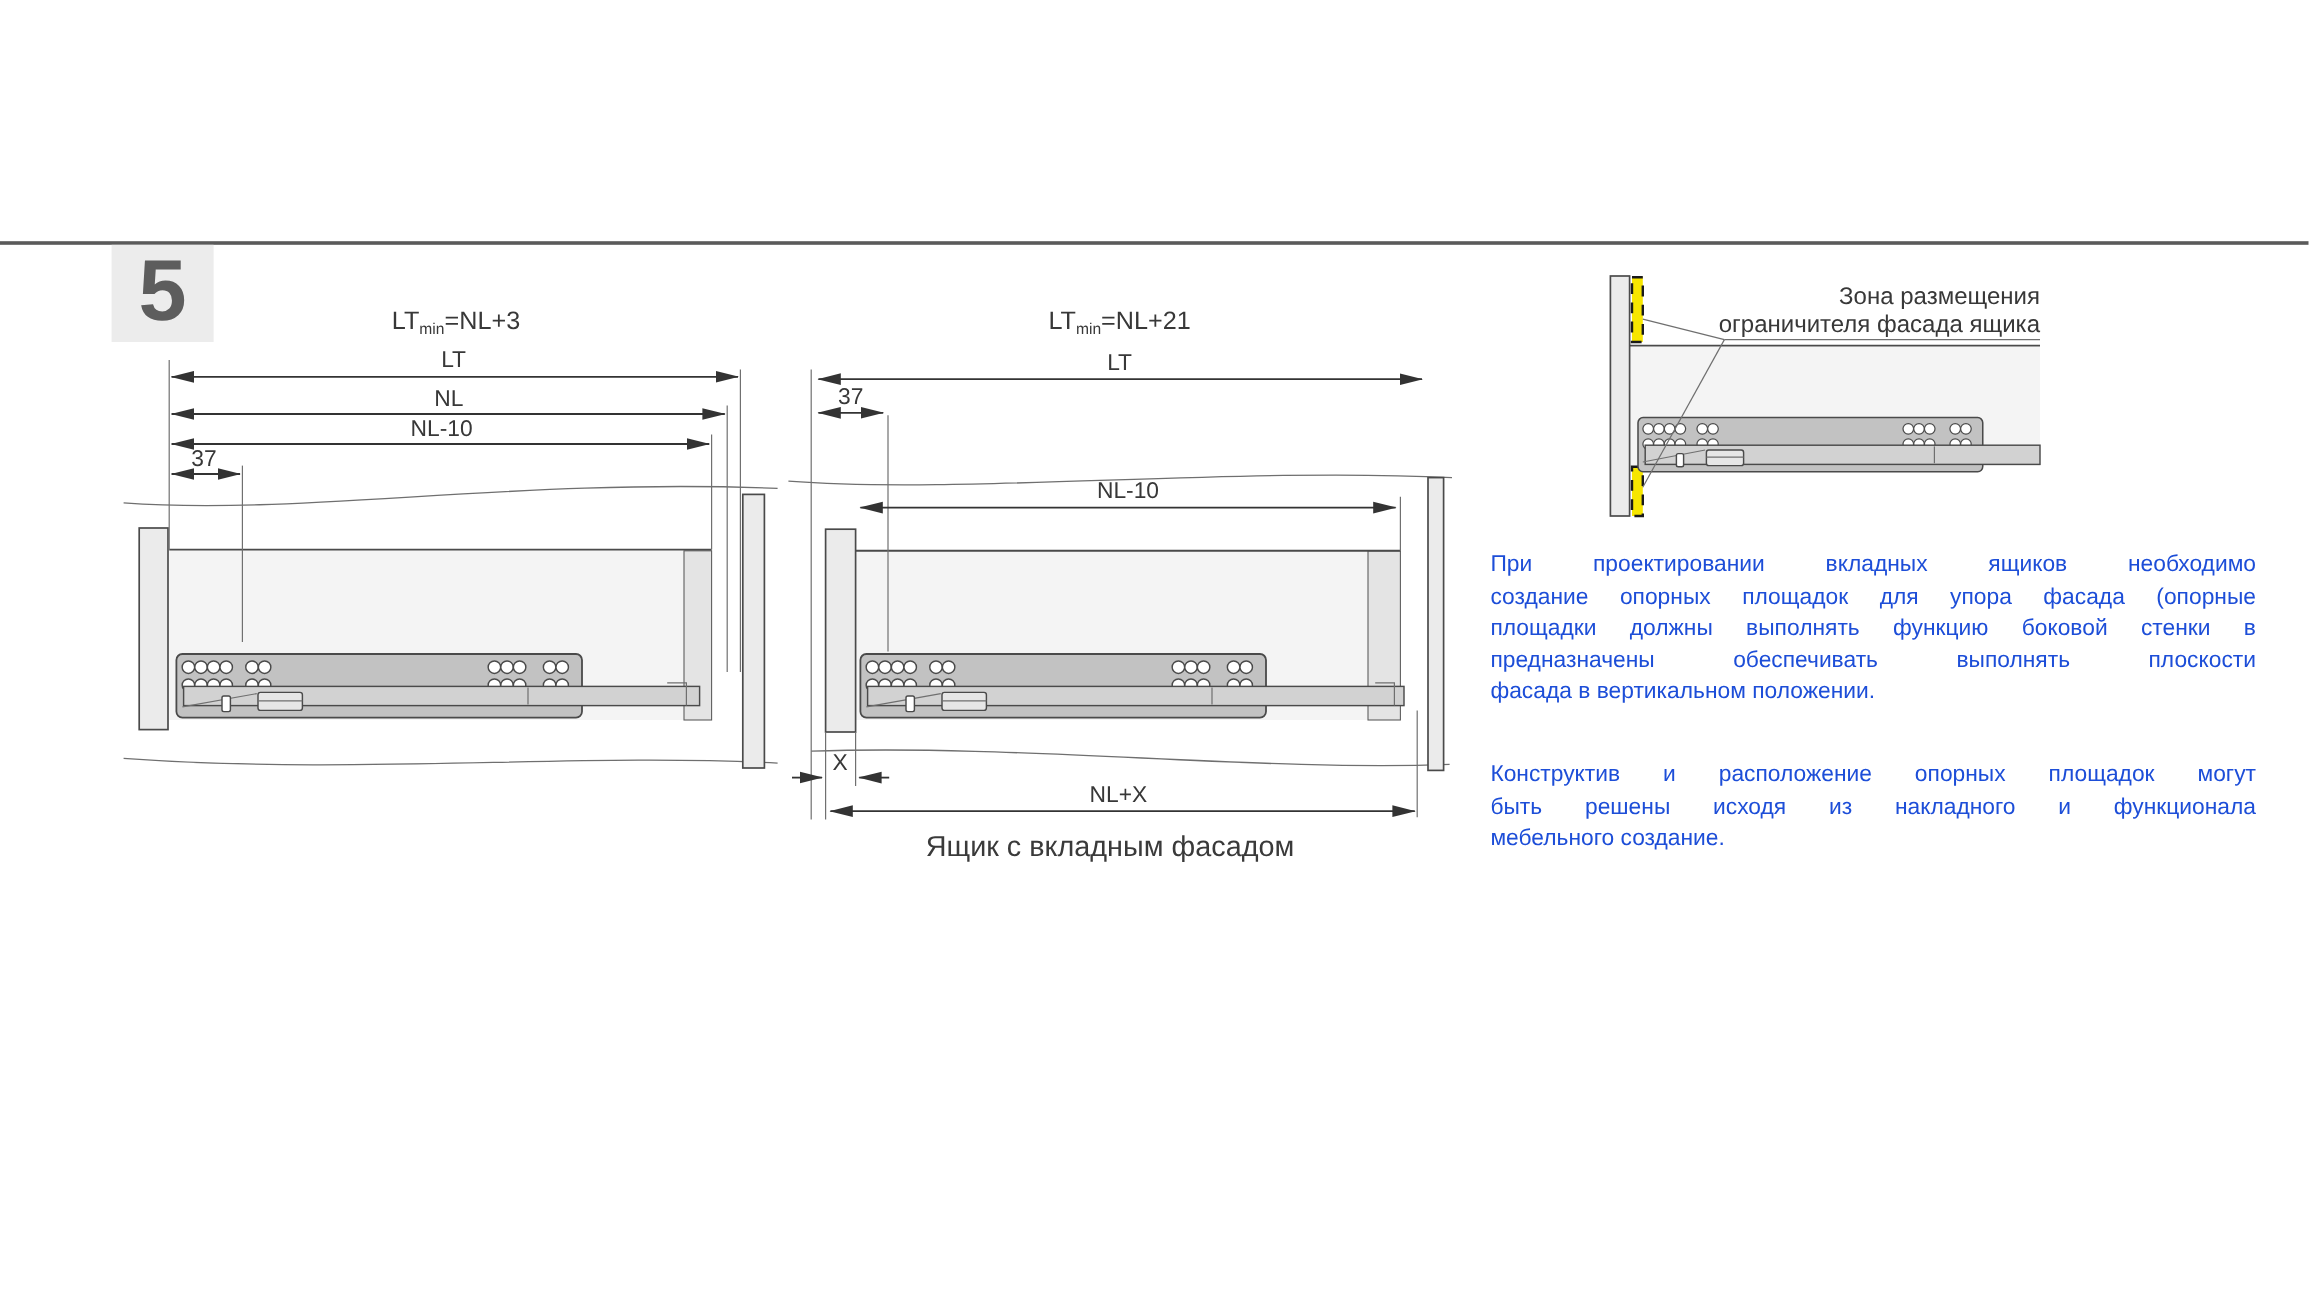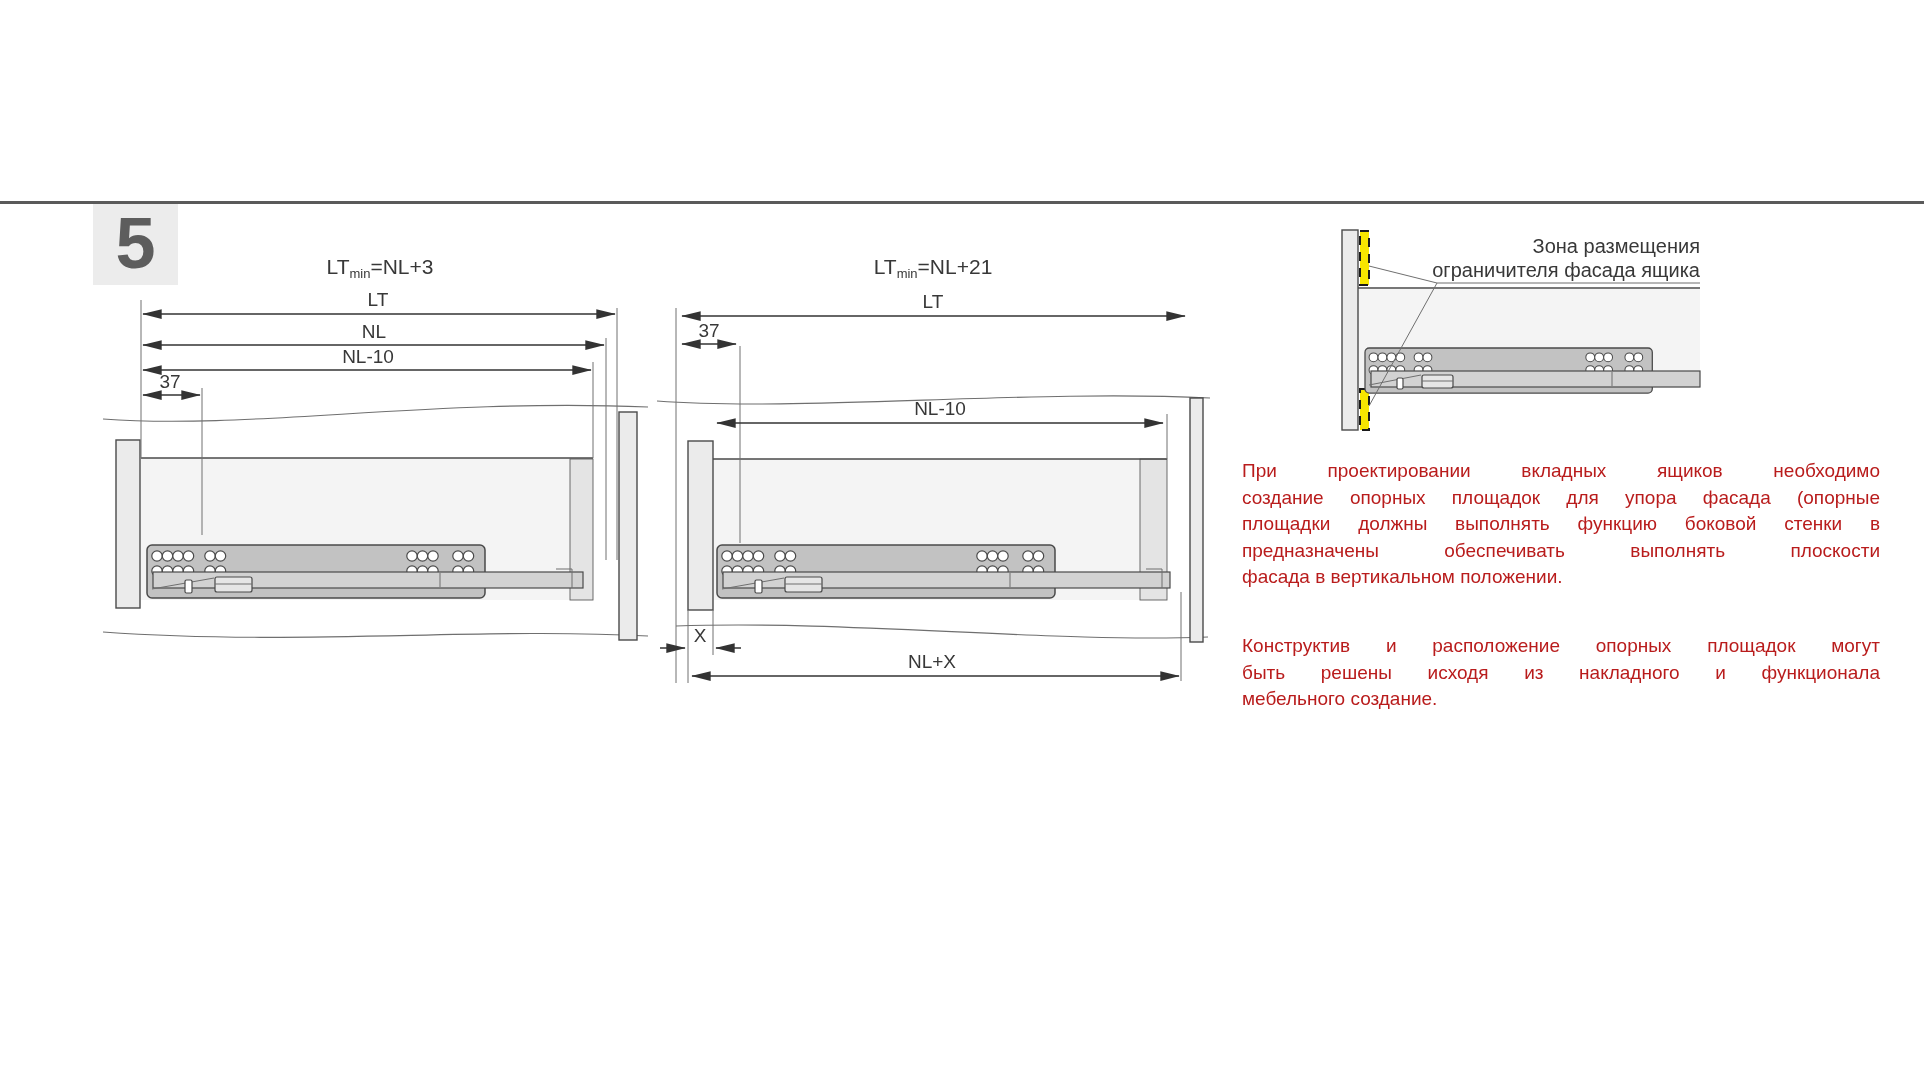--- a/index.html
+++ b/index.html
@@ -6,21 +6,21 @@
   body{font-family:"Liberation Sans","DejaVu Sans",sans-serif;color:var(--text-dark,#3c3c3c);}
   .page{position:relative;width:1924px;height:1082px;background:#fff;overflow:hidden;}
   .top-rule{position:absolute;left:0;top:201px;width:1924px;height:3px;background:#5a5a5a;}
   .section-badge{position:absolute;left:93px;top:204px;width:85px;height:81px;background:#ececec;
     display:flex;align-items:center;justify-content:center;}
   .section-badge span{font-size:72px;font-weight:bold;color:#5d5d5d;line-height:1;transform:translateY(-2px);}
   svg.diagram{position:absolute;left:0;top:0;width:1924px;height:1082px;}
   .caption{position:absolute;width:420px;text-align:center;font-size:24px;color:#3a3a3a;}
   .caption1{left:162px;top:692px;}
   .caption2{left:715px;top:692px;}
-  .notes{position:absolute;left:1242px;top:458px;width:638px;font-size:19px;color:#b91c1c;}
+  .notes{position:absolute;left:1242px;top:458px;width:638px;font-size:19px;color:#1d4ed8;}
   .notes .line{text-align:justify;text-align-last:justify;line-height:26.6px;white-space:normal;}
   .notes .line.last{text-align-last:left;}
   .notes .para2{margin-top:42px;}
   
   .edge{stroke:var(--line-dark,#4a4a4a);stroke-width:1.6;fill:none;}
   .thin{stroke:#6f6f6f;stroke-width:1;fill:none;}
   .ext{stroke:#707070;stroke-width:1;fill:none;}
   .dim{stroke:#333;stroke-width:1.5;fill:none;}
   .wavy{stroke:#6f6f6f;stroke-width:1.1;fill:none;}
   .panel{fill:var(--panel-gray,#ebebeb);stroke:var(--line-dark,#4a4a4a);stroke-width:1.4;}
@@ -178,20 +178,21 @@
         <line class="thin" x1="1422" y1="381" x2="1453" y2="381"></line>
       </g>
       <line class="thin" x1="1437" y1="283" x2="1700" y2="283"></line>
       <line class="thin" x1="1437" y1="283" x2="1369" y2="266"></line>
       <line class="thin" x1="1437" y1="283" x2="1369" y2="406"></line>
       <text class="callout" x="1700" y="253">Зона размещения</text>
       <text class="callout" x="1700" y="277">ограничителя фасада ящика</text>
     </g>
   </svg>
 
+  <div class="caption caption2">Ящик с вкладным фасадом</div>
 
   <div class="notes">
     <div class="para1">
       <div class="line">При проектировании вкладных ящиков необходимо</div>
       <div class="line">создание опорных площадок для упора фасада (опорные</div>
       <div class="line">площадки должны выполнять функцию боковой стенки в</div>
       <div class="line">предназначены обеспечивать выполнять плоскости</div>
       <div class="line last">фасада в вертикальном положении.</div>
     </div>
     <div class="para2">

